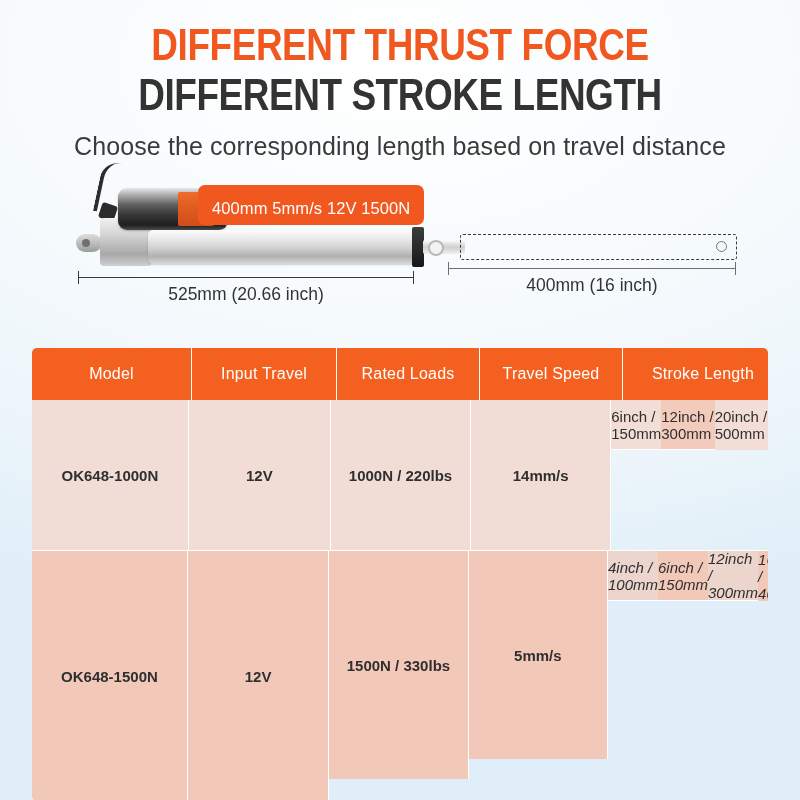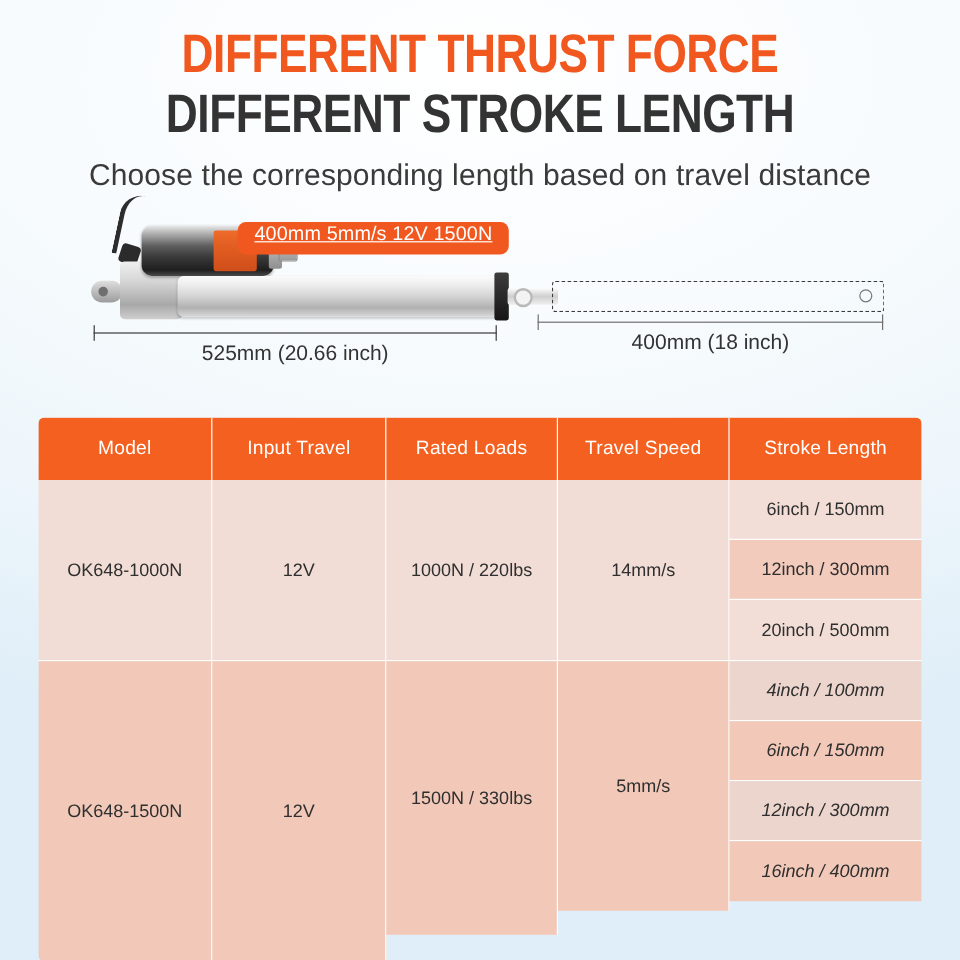--- a/index.html
+++ b/index.html
@@ -107,23 +107,23 @@
     border:1.6px dashed #3b3b3b;border-radius:3px;background:transparent;
   }
   .dashed-hole{
     position:absolute;left:716px;top:81px;width:9px;height:9px;
     border:1.4px solid #777;border-radius:50%;
   }
 
   
   .badge{
     position:absolute;left:198px;top:185px;
-    padding:1px 14px 7px;border-radius:7px;
+    padding:14px 14px 7px;border-radius:7px;
     background:#f1581f;color:#ffffff;
-    font-size:16.5px;letter-spacing:.1px;white-space:nowrap;text-decoration:underline;
+    font-size:16.5px;letter-spacing:.1px;white-space:nowrap;
   }
 
   
   .dim-left{position:absolute;left:78px;top:277px;width:336px;height:1px;background:#3a3a3a;}
   .dim-left .tick{position:absolute;top:-6px;width:1px;height:13px;background:#3a3a3a;}
   .dim-left .t0{left:0;} .dim-left .t1{left:335px;}
   .lbl-left{
     position:absolute;left:78px;top:284px;width:336px;text-align:center;
     font-size:17.5px;color:#333;
   }
@@ -147,33 +147,33 @@
     color:#ffffff;font-size:16px;letter-spacing:.2px;
     border-right:1.5px solid #ffffff;box-sizing:border-box;
   }
   .th:last-child{border-right:none;}
 
   .tbody{display:block;}
   .grp{display:flex;}
   .cell{
     display:flex;align-items:center;justify-content:center;
     box-sizing:border-box;font-size:15px;color:#2f2f2f;
-    border-right:1.5px solid #ffffff;text-align:center;
+    border-right:1.5px solid #ffffff;text-align:center;font-weight:bold;
   }
   .cell:last-child{border-right:none;}
-  .strokecol{display:flex;flex-direction:column;box-sizing:border-box;}
+  .strokecol{display:flex;flex-direction:row;box-sizing:border-box;}
   .srow{
     display:flex;align-items:center;justify-content:center;
     height:50px;font-size:15px;color:#2f2f2f;
     border-bottom:1.5px solid #ffffff;box-sizing:border-box;
   }
   .srow:last-child{border-bottom:none;}
 
   
-  .c0{width:145px;} .c1{width:145px;} .c2{width:143px;} .c3{width:143px;} .c4{width:160px;}
+  .c0{width:160px;} .c1{width:145px;} .c2{width:143px;} .c3{width:143px;} .c4{width:160px;}
 
   
   .g0 .cell{background:#f2ddd6;}
   .g0 .srow.a{background:#f3ded7;}
   .g0 .srow.b{background:#f2cbbc;}
   .g1 .cell{background:#f2c9b8;}
   .g1 .srow.a{background:#f2c9b8;}
   .g1 .srow.b{background:#ecd5cd;}
   .grp.g0{border-bottom:1.5px solid #ffffff;}
 </style>
@@ -216,21 +216,21 @@
   <div class="dim-left">
     <div class="tick t0"></div>
     <div class="tick t1"></div>
   </div>
   <div class="lbl-left">525mm (20.66 inch)</div>
 
   <div class="dim-right">
     <div class="tick t0"></div>
     <div class="tick t1"></div>
   </div>
-  <div class="lbl-right">400mm (18 inch)</div>
+  <div class="lbl-right">400mm (16 inch)</div>
 
   <div class="table">
     <div class="thead">
       <div class="th c0">Model</div>
       <div class="th c1">Input Travel</div>
       <div class="th c2">Rated Loads</div>
       <div class="th c3">Travel Speed</div>
       <div class="th c4">Stroke Length</div>
     </div>
 

